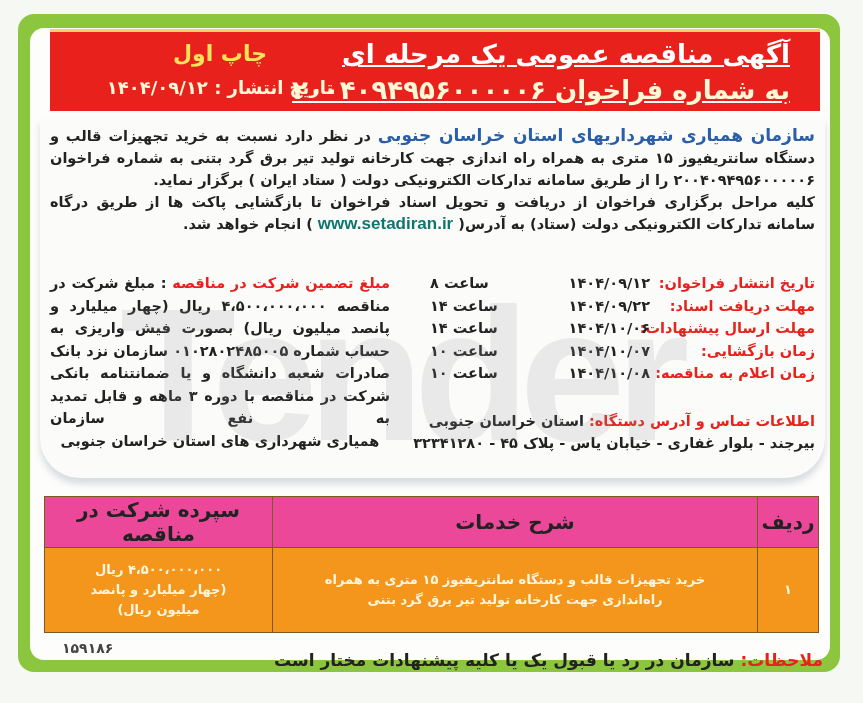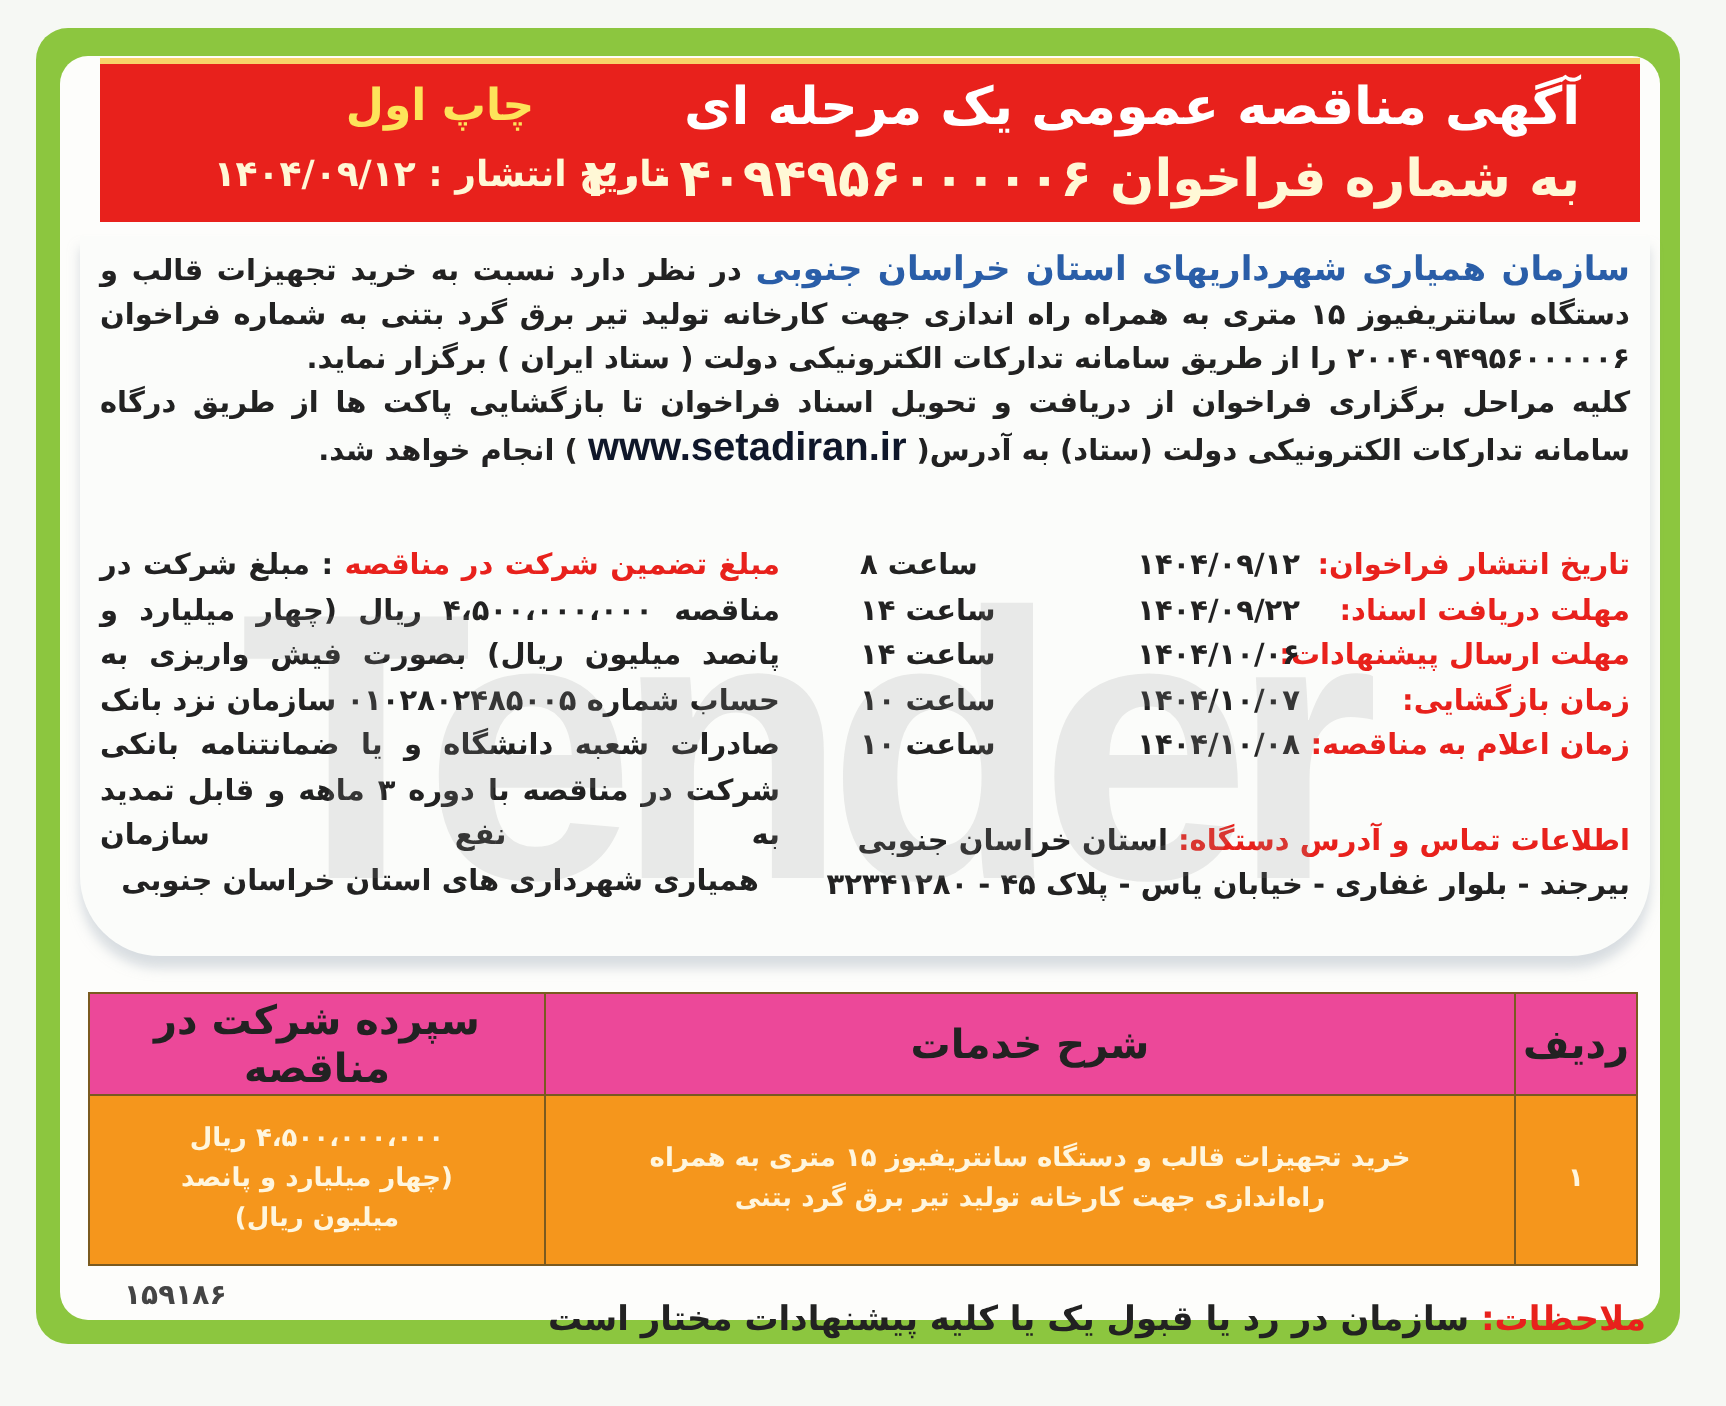--- a/index.html
+++ b/index.html
@@ -15,37 +15,37 @@
   }
   .inner {
     position:absolute; left:30px; top:28px; width:800px; height:632px;
     background:#fdfdfb; border-radius:14px;
   }
   .header {
     position:absolute; left:50px; top:29px; width:770px; height:82px;
     background:#e8211c; border-top:3px solid #f7d36a;
     direction:rtl; color:#fff; box-sizing:border-box;
   }
-  .header .title-block { position:absolute; right:30px; top:4px; text-align:right; width:440px; }
+  .header .title-block { position:absolute; right:30px; top:4px; text-align:right; width:440px;text-decoration:underline; }
   .header .t1 { font-size:26px; font-weight:bold; color:#fff; line-height:36px; white-space:nowrap; }
   .header .t2 { font-size:26px; font-weight:bold; color:#fff8d6; line-height:36px; white-space:nowrap; }
   .header .edition-block { position:absolute; left:40px; top:6px; text-align:center; width:260px; }
   .header .e1 { font-size:22px; font-weight:bold; color:#fde35a; line-height:32px; }
   .header .e2 { font-size:18px; font-weight:bold; color:#fff8d6; line-height:36px; white-space:nowrap; }
 
   .body-box {
     position:absolute; left:40px; top:118px; width:785px; height:360px;
     background:#fbfcfa; border-radius:0 0 40px 40px;
     box-shadow: 0 6px 6px rgba(180,190,200,0.5);
     direction:rtl; text-align:justify;
     font-size:14.5px; font-weight:bold; color:#222; line-height:22px;
     padding:6px 10px 0 10px; box-sizing:border-box;
   }
   .org { color:#2a5ea8; font-size:17px; }
-  .url { color:#0f172a; font-family:"Liberation Sans", sans-serif; font-size:20px; }
+  .url { color:#0f766e; font-family:"Liberation Sans", sans-serif; font-size:17px; }
   .para { margin:0; }
 
   .schedule { position:absolute; right:10px; top:154px; width:420px; }
   .srow { display:flex; height:22.5px; align-items:center; }
   .slabel { width:165px; color:#e8211c; white-space:nowrap; }
   .sdate { width:130px; text-align:right; }
   .stime { width:90px; text-align:left; }
   .contact { position:absolute; right:10px; top:292px; width:420px; white-space:nowrap; line-height:22px; }
   .clabel { color:#e8211c; }
   .deposit {

